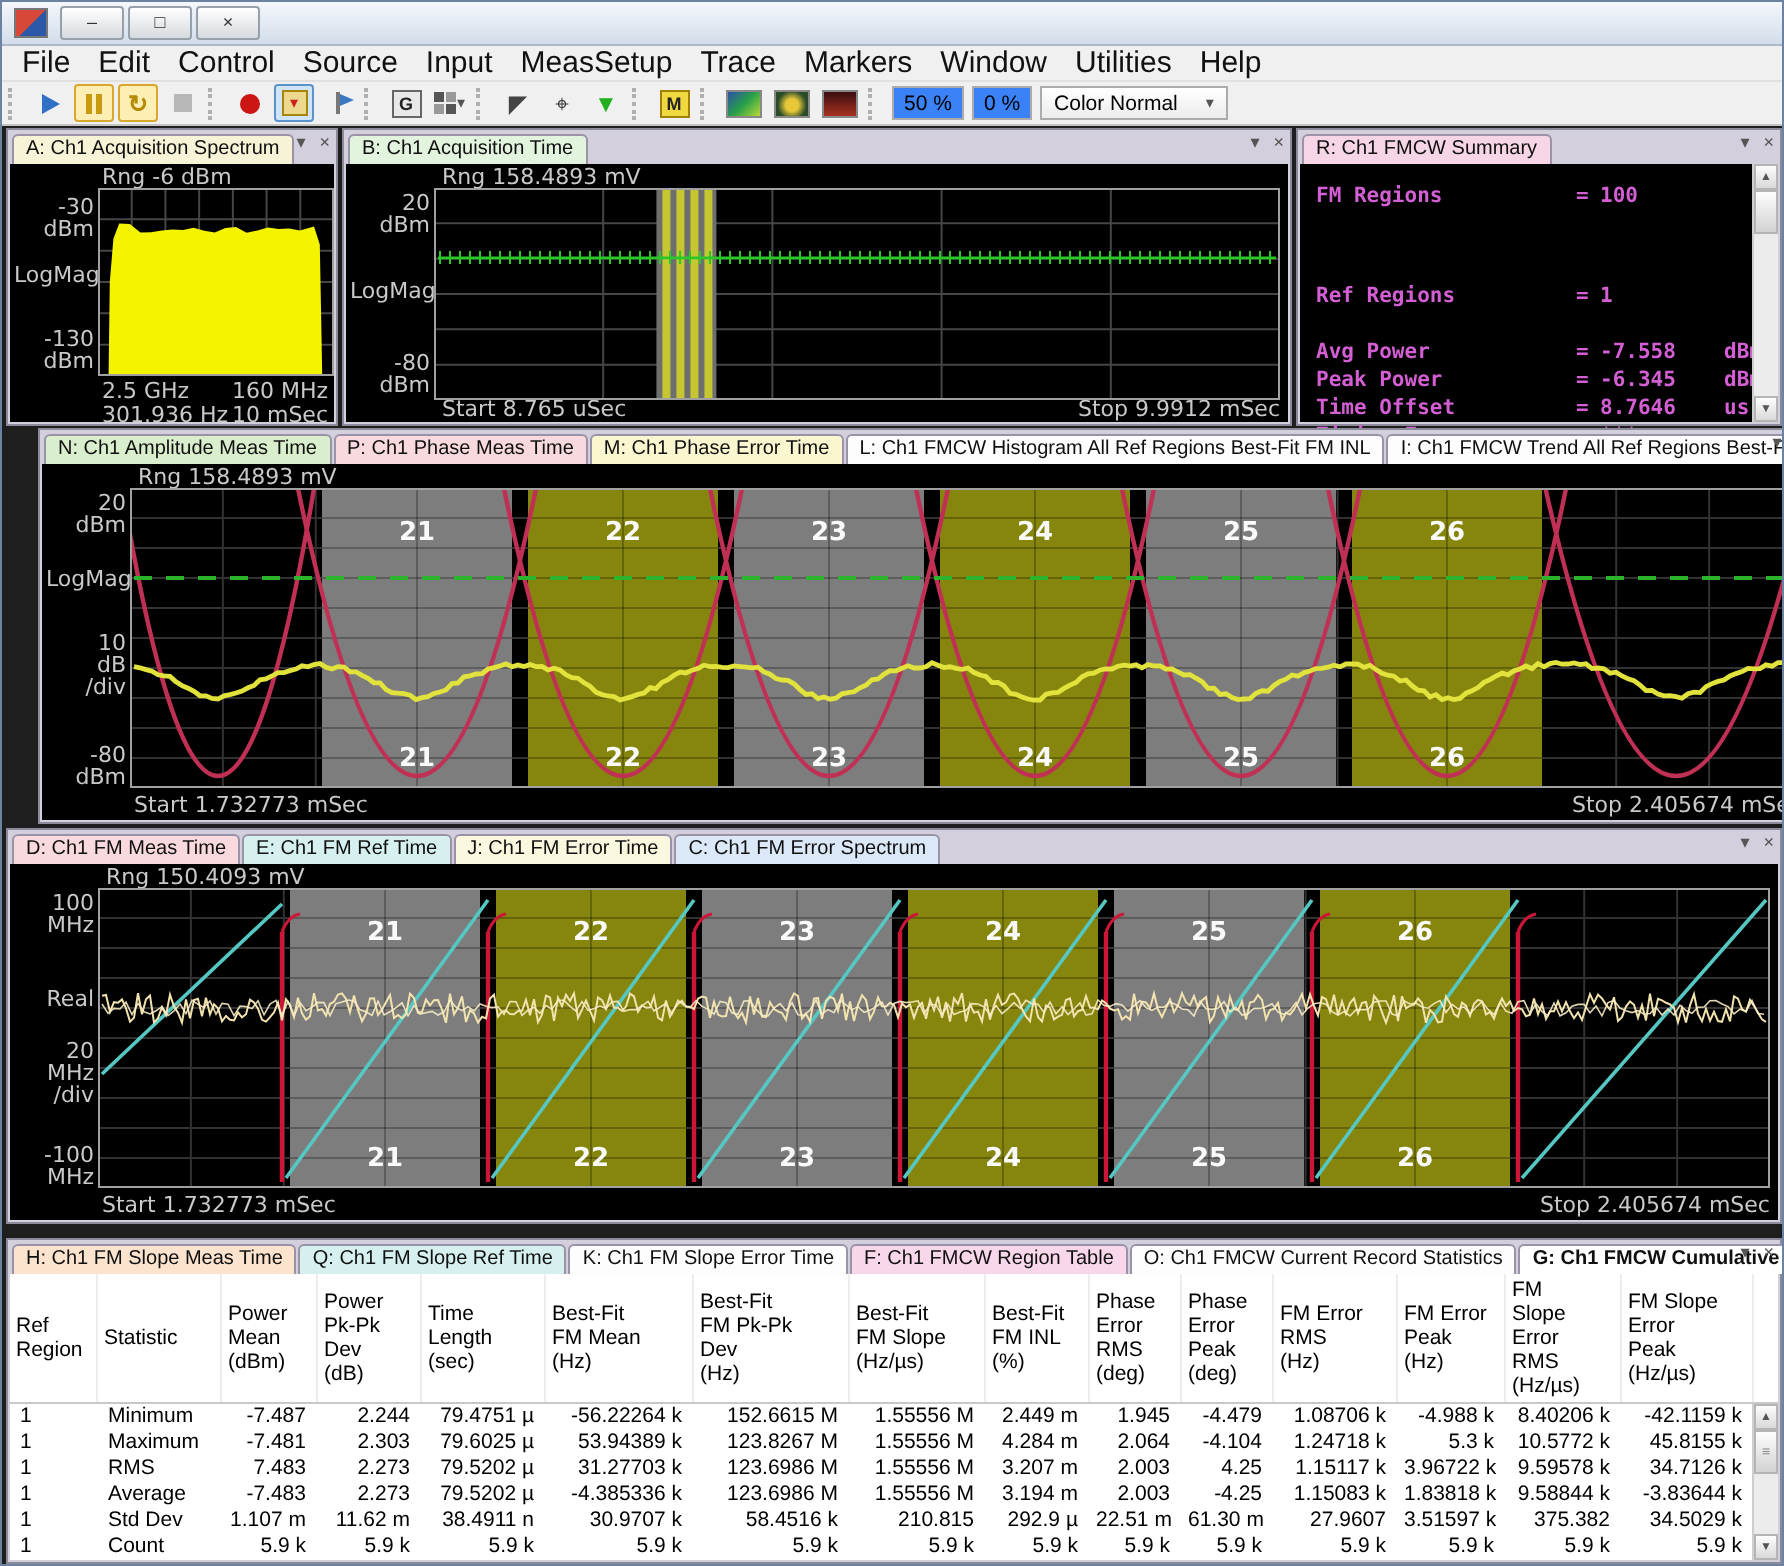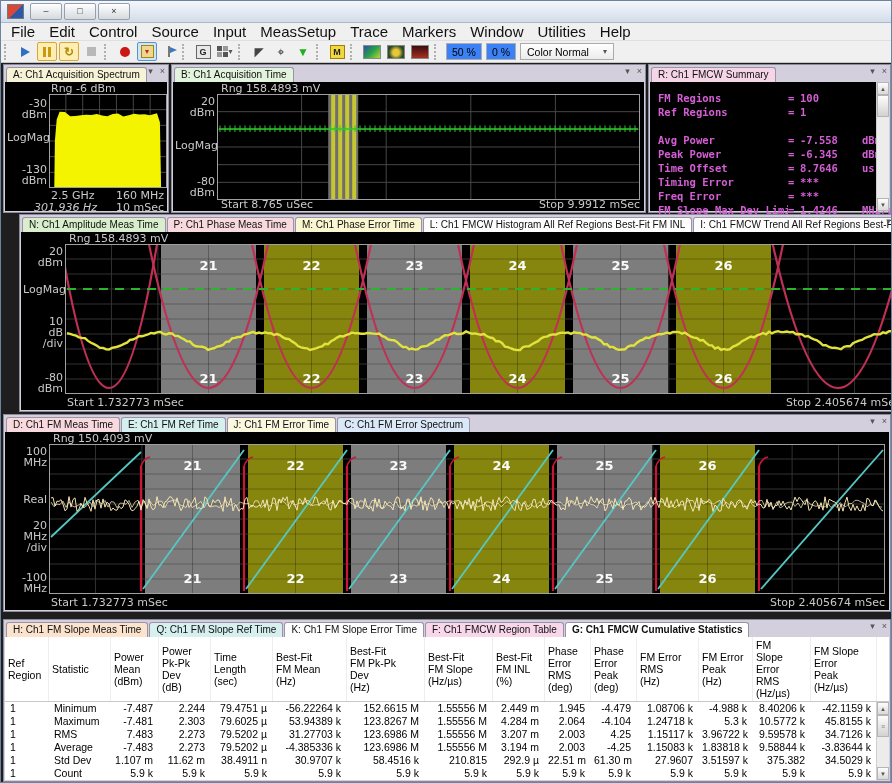--- a/index.html
+++ b/index.html
@@ -182,21 +182,21 @@
         </div>
       <div class="plot" id="plot-a">
         <span class="plot-note" style="left:46px;top:0;">Rng -6 dBm</span>
         <span class="axis-label" style="top:16px;">-30
 dBm</span>
         <span class="axis-label" style="top:50px;">LogMag</span>
         <span class="axis-label" style="top:82px;">-130
 dBm</span>
         <span class="plot-note" style="left:46px;top:107px;">2.5 GHz</span>
         <span class="plot-note" style="right:3px;top:107px;">160 MHz</span>
-        <span class="plot-note" style="left:29px;top:119px;font-style:italic;">301.936 Hz</span>
+        <span class="plot-note" style="left:46px;top:119px;">301.936 Hz</span>
         <span class="plot-note" style="right:3px;top:119px;">10 mSec</span>
       <svg width="118" height="94" style="position:absolute;left:44px;top:12px">
             <line x1="16.857142857142858" y1="1" x2="16.857142857142858" y2="93" stroke="#464646"></line>
             <line x1="33.714285714285715" y1="1" x2="33.714285714285715" y2="93" stroke="#464646"></line>
             <line x1="50.57142857142857" y1="1" x2="50.57142857142857" y2="93" stroke="#464646"></line>
             <line x1="67.42857142857143" y1="1" x2="67.42857142857143" y2="93" stroke="#464646"></line>
             <line x1="84.28571428571429" y1="1" x2="84.28571428571429" y2="93" stroke="#464646"></line>
             <line x1="101.14285714285714" y1="1" x2="101.14285714285714" y2="93" stroke="#464646"></line>
             <line x1="1" y1="15.666666666666666" x2="117" y2="15.666666666666666" stroke="#464646"></line>
             <line x1="1" y1="31.333333333333332" x2="117" y2="31.333333333333332" stroke="#464646"></line>
@@ -344,21 +344,21 @@
           </span>
         </div>
       <div class="r-body">
         <div id="sumrows">
             <div class="sumrow" style="color: rgb(212, 95, 212);">
               <span class="lb">FM Regions</span>
               <span class="eq">=</span>
               <span class="vl">100</span>
               <span class="un"></span>
             </div>
-            <div class="sumrow" style="color: rgb(212, 95, 212);">
+            <div class="sumrow" style="color: rgb(212, 95, 212); margin-top: 36px;">
               <span class="lb">Ref Regions</span>
               <span class="eq">=</span>
               <span class="vl">1</span>
               <span class="un"></span>
             </div>
             <div class="sumrow" style="color: rgb(212, 95, 212);">
               <span class="lb"></span>
               <span class="eq"></span>
               <span class="vl"></span>
               <span class="un"></span>
@@ -734,20 +734,23 @@
           </span>
           <span class="tab" style="background: rgb(213, 240, 238);">
             <span>Q: Ch1 FM Slope Ref Time</span>
           </span>
           <span class="tab" style="background: rgb(253, 253, 253);">
             <span>K: Ch1 FM Slope Error Time</span>
           </span>
           <span class="tab" style="background: rgb(249, 215, 234);">
             <span>F: Ch1 FMCW Region Table</span>
           </span>
+          <span class="tab" style="background: rgb(253, 253, 253);">
+            <span>O: Ch1 FMCW Current Record Statistics</span>
+          </span>
           <span class="tab active bold" style="background: rgb(255, 255, 255);">
             <span>G: Ch1 FMCW Cumulative Statistics</span>
           </span>
           <span class="strip-ctl">
             <span class="sc">▾</span>
             <span class="sc">×</span>
           </span>
         </div>
       <div class="tbl">
         <div class="thead" id="tbl-head">

